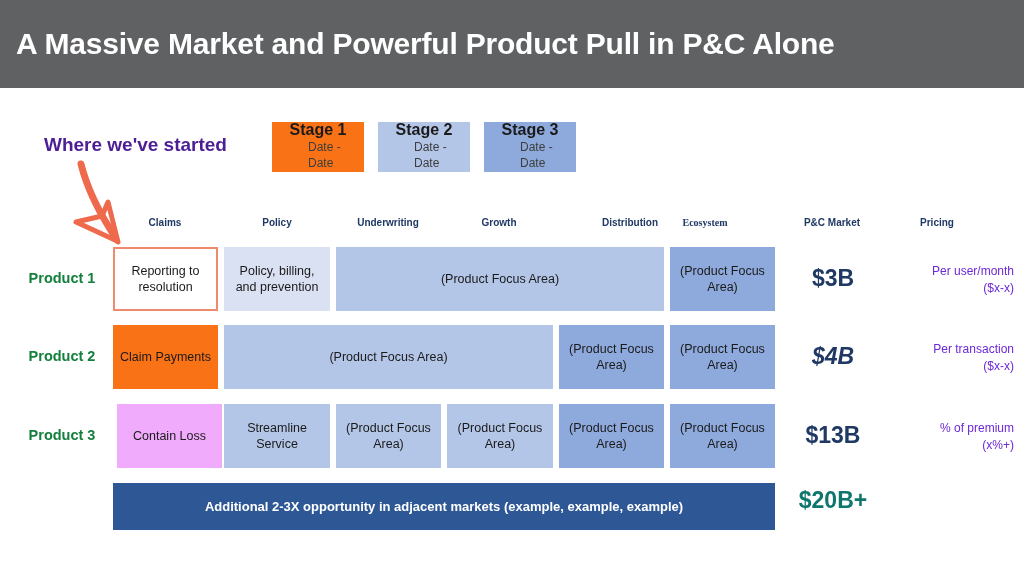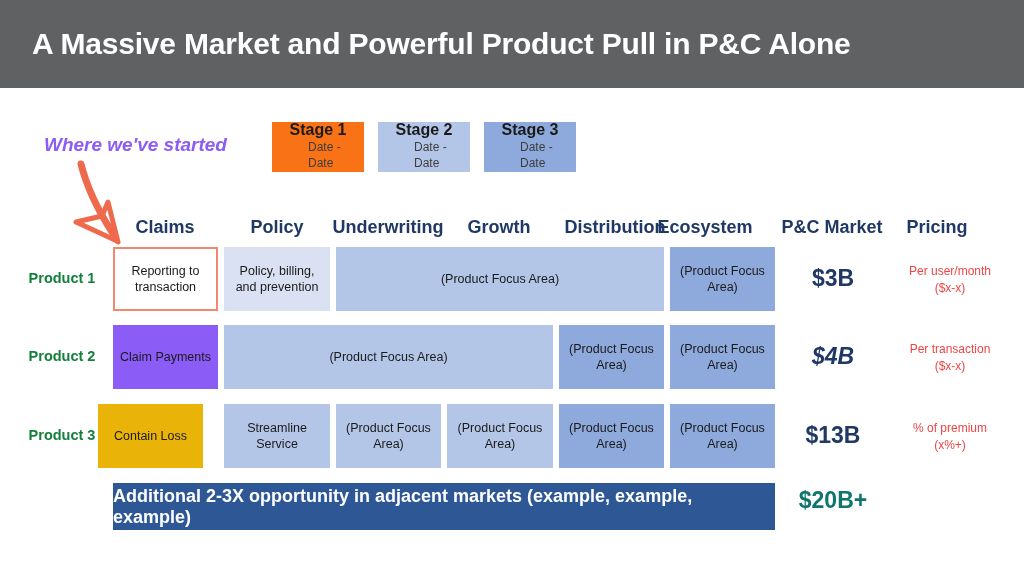--- a/index.html
+++ b/index.html
@@ -23,33 +23,32 @@
     height: 88px;
     background: #5f6163;
     display: flex;
     align-items: center;
   }
   #title-text {
     color: #ffffff;
     font-size: 30px;
     font-weight: bold;
     letter-spacing: -0.2px;
-    padding-left: 32px;
+    padding-left: 16px;
   }
 
   
   #annotation {
     position: absolute;
     left: 44px;
     top: 134px;
-    color: #8b5cf6;
+    color: #4c1d95;
     font-size: 19px;
     font-weight: bold;
     white-space: nowrap;
-    font-style: italic;
   }
   #arrow-svg {
     position: absolute;
     left: 68px;
     top: 158px;
     width: 76px;
     height: 92px;
   }
 
   
@@ -73,21 +72,21 @@
     font-size: 12px;
     color: #3d3d3d;
     line-height: 1.35;
     margin-left: 36px;
   }
 
   
   .col-header {
     position: absolute;
     top: 217px;
-    font-size: 18px;
+    font-size: 10px;
     font-weight: bold;
     color: #1f3864;
     text-align: center;
     white-space: nowrap;
   }
 
   
   .row-label {
     position: absolute;
     left: 16px;
@@ -123,41 +122,41 @@
     width: 106px;
     text-align: center;
     font-size: 23px;
     font-weight: bold;
     color: #1f3864;
   }
   .price-val {
     position: absolute;
     left: 886px;
     width: 128px;
-    text-align: center;
+    text-align: right;
     font-size: 12px;
-    color: #ef4444;
+    color: #6d28d9;
     line-height: 1.45;
   }
 
   
   #bottom-bar {
     position: absolute;
     left: 113px;
     top: 483px;
     width: 662px;
     height: 47px;
     background: #2e5796;
     display: flex;
     align-items: center;
     justify-content: center;
   }
   #bottom-bar-text {
     color: #ffffff;
-    font-size: 18px;
+    font-size: 13px;
     font-weight: 600;
   }
   #bottom-value {
     position: absolute;
     left: 780px;
     top: 487px;
     width: 106px;
     text-align: center;
     font-size: 23px;
     font-weight: bold;
@@ -187,55 +186,55 @@
 </div>
 <div class="stage-box" style="left: 484px; background: rgb(142, 169, 219);">
   <div class="stage-title">Stage 3</div>
   <div class="stage-sub">Date - Date</div>
 </div>
 
 <div class="col-header" style="left: 85px; width: 160px;">Claims</div>
 <div class="col-header" style="left: 197px; width: 160px;">Policy</div>
 <div class="col-header" style="left: 308px; width: 160px;">Underwriting</div>
 <div class="col-header" style="left: 419px; width: 160px;">Growth</div>
-<div class="col-header" style="left: 535px; width: 160px;">Distribution</div>
-<div class="col-header" style="left: 641px; width: 128px;">Ecosystem</div>
+<div class="col-header" style="left: 550px; width: 160px;">Distribution</div>
+<div class="col-header" style="left: 641px; width: 128px; font-family: Liberation Serif, serif;">Ecosystem</div>
 <div class="col-header" style="left: 752px; width: 160px;">P&amp;C Market</div>
 <div class="col-header" style="left: 857px; width: 160px;">Pricing</div>
 
 <div class="row-label" style="top: 270px;">Product 1</div>
 <div class="row-label" style="top: 348px;">Product 2</div>
 <div class="row-label" style="top: 427px;">Product 3</div>
 
 <div id="cells-layer">
     <div class="cell highlight" style="left: 113px; top: 247px; width: 105px; height: 64px;">
-      <span>Reporting to transaction</span>
+      <span>Reporting to resolution</span>
     </div>
     <div class="cell" style="left: 224px; top: 247px; width: 106px; height: 64px; background: rgb(218, 225, 242);">
       <span>Policy, billing, and prevention</span>
     </div>
     <div class="cell" style="left: 336px; top: 247px; width: 328px; height: 64px; background: rgb(180, 198, 231);">
       <span>(Product Focus Area)</span>
     </div>
     <div class="cell" style="left: 670px; top: 247px; width: 105px; height: 64px; background: rgb(142, 169, 219);">
       <span>(Product Focus Area)</span>
     </div>
-    <div class="cell" style="left: 113px; top: 325px; width: 105px; height: 64px; background: #8b5cf6;">
+    <div class="cell" style="left: 113px; top: 325px; width: 105px; height: 64px; background: #f97316;">
       <span>Claim Payments</span>
     </div>
     <div class="cell" style="left: 224px; top: 325px; width: 329px; height: 64px; background: rgb(180, 198, 231);">
       <span>(Product Focus Area)</span>
     </div>
     <div class="cell" style="left: 559px; top: 325px; width: 105px; height: 64px; background: rgb(142, 169, 219);">
       <span>(Product Focus Area)</span>
     </div>
     <div class="cell" style="left: 670px; top: 325px; width: 105px; height: 64px; background: rgb(142, 169, 219);">
       <span>(Product Focus Area)</span>
     </div>
-    <div class="cell" style="left: 98px; top: 404px; width: 105px; height: 64px; background: #eab308;">
+    <div class="cell" style="left: 117px; top: 404px; width: 105px; height: 64px; background: #f0abfc;">
       <span>Contain Loss</span>
     </div>
     <div class="cell" style="left: 224px; top: 404px; width: 106px; height: 64px; background: rgb(180, 198, 231);">
       <span>Streamline Service</span>
     </div>
     <div class="cell" style="left: 336px; top: 404px; width: 105px; height: 64px; background: rgb(180, 198, 231);">
       <span>(Product Focus Area)</span>
     </div>
     <div class="cell" style="left: 447px; top: 404px; width: 106px; height: 64px; background: rgb(180, 198, 231);">
       <span>(Product Focus Area)</span>

